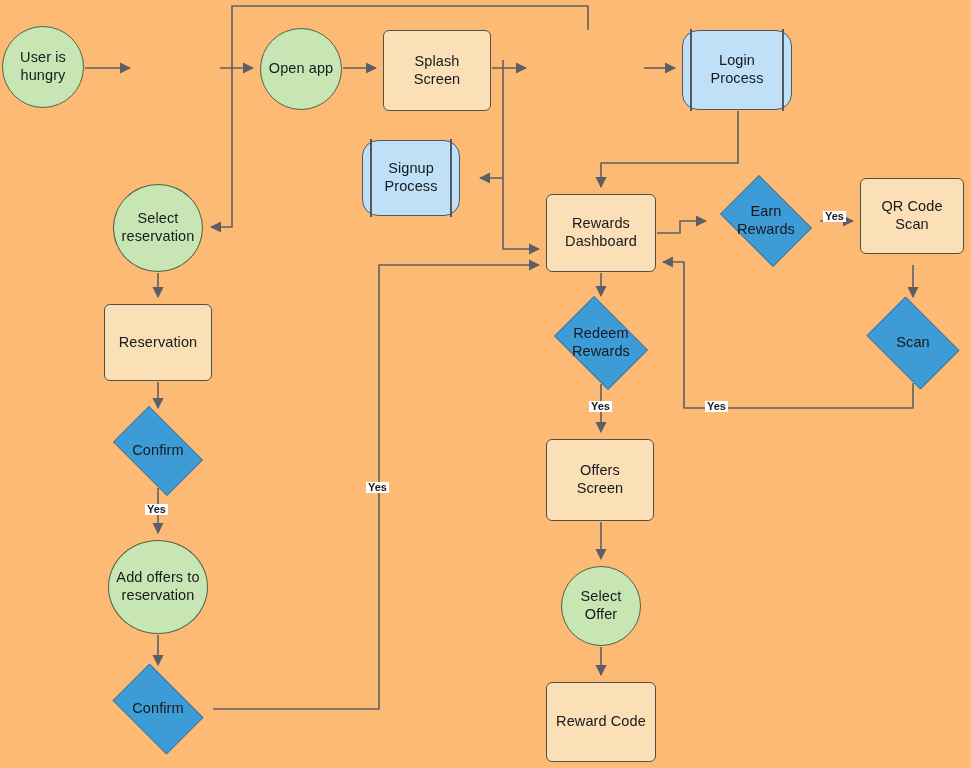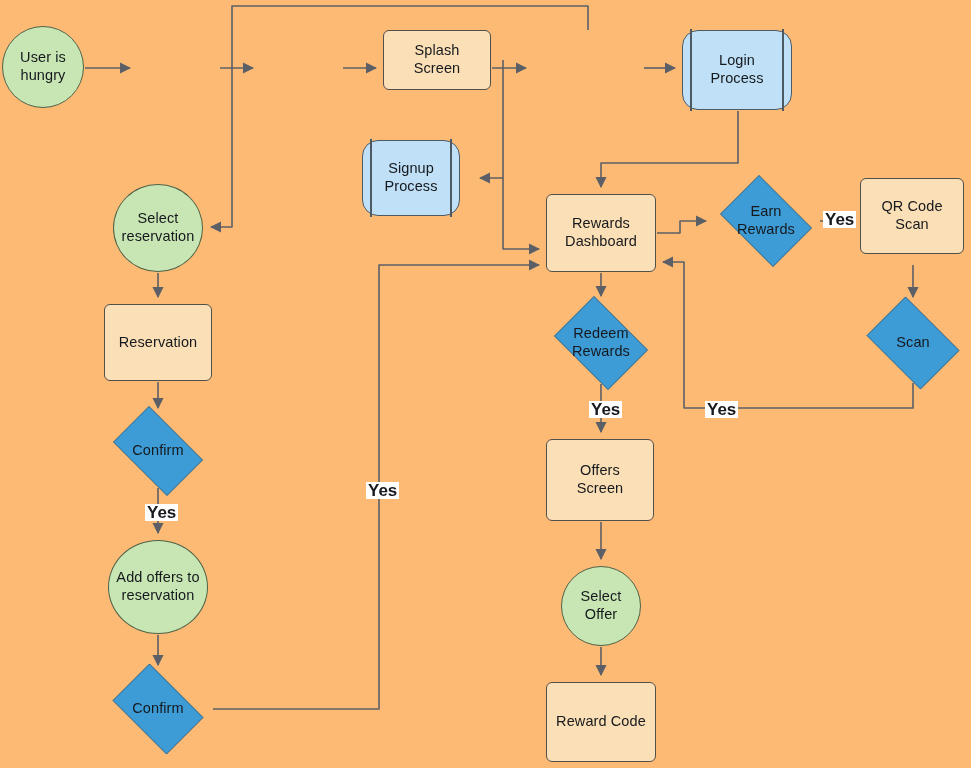--- a/index.html
+++ b/index.html
@@ -81,21 +81,21 @@
     position: absolute;
     left: 0; top: 0; right: 0; bottom: 0;
     background: #3d9bd6;
     border: 1.6px solid #45525c;
     transform: rotate(45deg) scale(0.707);
     transform-origin: center center;
     z-index: 1;
   }
   .edge-label {
     position: absolute;
-    font-size: 17px;
+    font-size: 11px;
     font-weight: bold;
     color: #16191d;
     background: #ffffff;
     padding: 0 2px;
     white-space: nowrap;
     line-height: 1;
     z-index: 4;
   }
 </style>
 </head>
@@ -156,22 +156,25 @@
       <path d="M 213 709 L 379 709 L 379 265 L 539 265"></path>
     </g>
   </svg>
 
   <div class="node shape-circle" style="left:2px; top:26px; width:82px; height:82px;">
     <span class="lbl">User is
 hungry</span>
   </div>
 
 
-
-  <div class="node shape-rect" style="left:383px; top:30px; width:108px; height:60px;">
+  <div class="node shape-circle" style="left:260px; top:28px; width:82px; height:82px;">
+    <span class="lbl">Open app</span>
+  </div>
+
+  <div class="node shape-rect" style="left:383px; top:30px; width:108px; height:81px;">
     <span class="lbl">Splash
 Screen</span>
   </div>
 
 
   <div class="node shape-predef" style="left:682px; top:30px; width:110px; height:80px;">
     <span class="bar-l"></span>
     <span class="bar-r"></span>
     <span class="lbl">Login
 Process</span>

